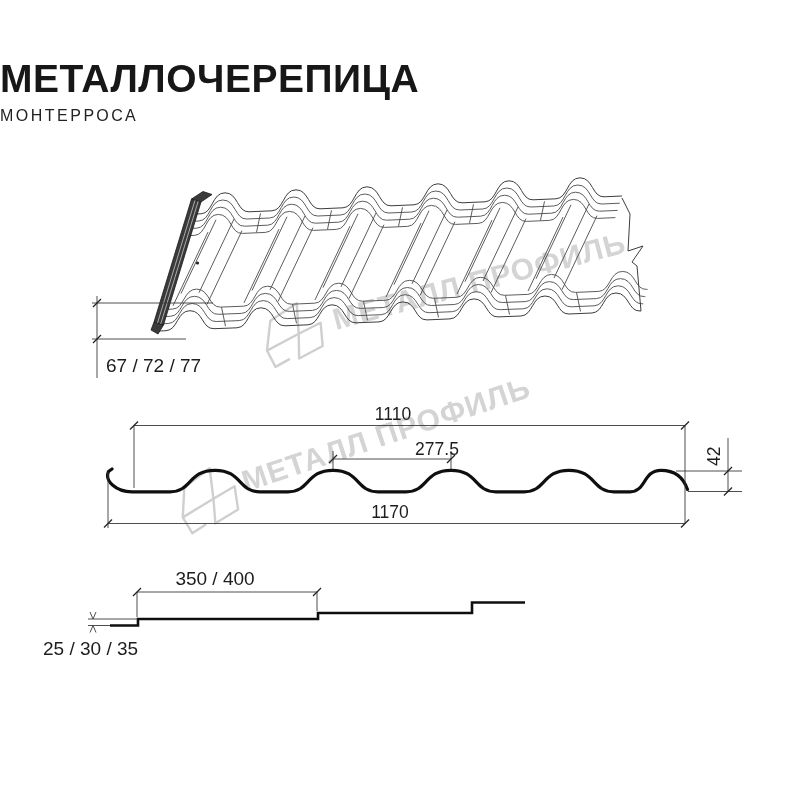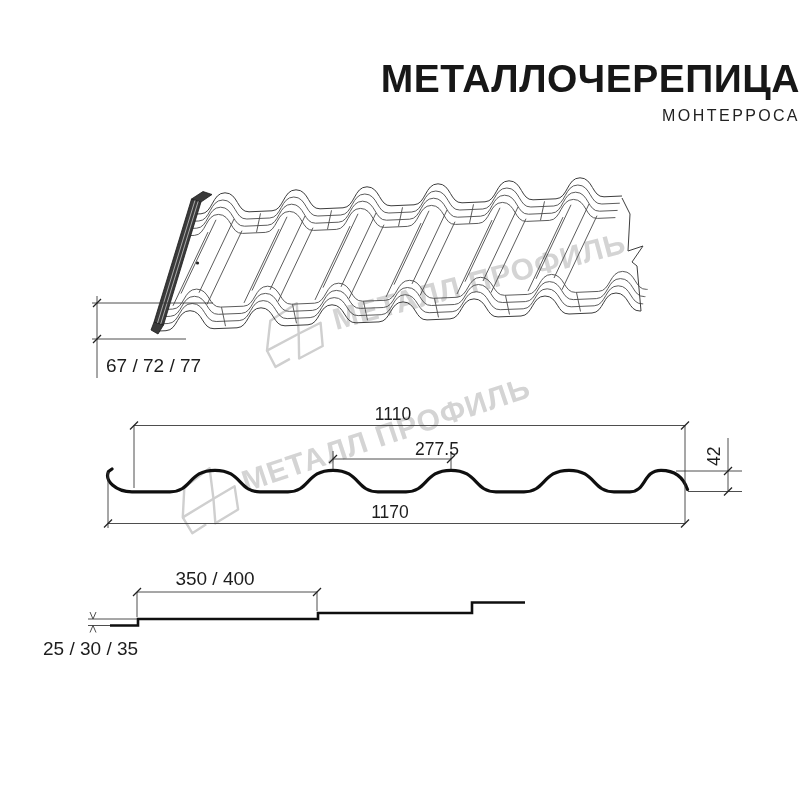--- a/index.html
+++ b/index.html
@@ -1,20 +1,20 @@
 <!DOCTYPE html>
 <html><head>
 <meta charset="utf-8">
 <style>
   html,body{margin:0;padding:0;background:#ffffff;}
   .page{position:relative;width:800px;height:800px;background:#ffffff;overflow:hidden;
         font-family:"Liberation Sans",sans-serif;}
-  .hdr{position:absolute;left:0;top:58px;width:800px;text-align:right;}
+  .hdr{position:absolute;left:0;top:58px;width:800px;text-align:left;}
   .hdr .title{font-size:39px;font-weight:700;letter-spacing:.5px;color:#171717;line-height:1.1;}
-  .hdr .subtitle{margin-top:6px;font-size:16px;font-weight:400;letter-spacing:2.5px;color:#222;padding-left:44px;}
+  .hdr .subtitle{margin-top:6px;font-size:16px;font-weight:400;letter-spacing:2.5px;color:#222;}
   svg{position:absolute;left:0;top:0;}
   .ln{stroke:#3d3d3d;stroke-width:1;fill:none;}
   .ln-f{stroke:#4a4a4a;stroke-width:.9;fill:none;}
   .thick{stroke:#0f0f0f;stroke-width:3.2;fill:none;stroke-linecap:round;stroke-linejoin:round;}
   .thick2{stroke:#0f0f0f;stroke-width:2.6;fill:none;stroke-linejoin:miter;}
   .dim{stroke:#3a3a3a;stroke-width:.9;fill:none;}
   .tick{stroke:#222;stroke-width:1.2;fill:none;}
   .dimtxt{font-family:"Liberation Sans",sans-serif;font-size:17.5px;fill:#1d1d1d;}
   .dimtxt2{font-family:"Liberation Sans",sans-serif;font-size:19px;fill:#1d1d1d;}
   .wm-text{font-family:"Liberation Sans",sans-serif;font-size:30px;font-weight:700;

